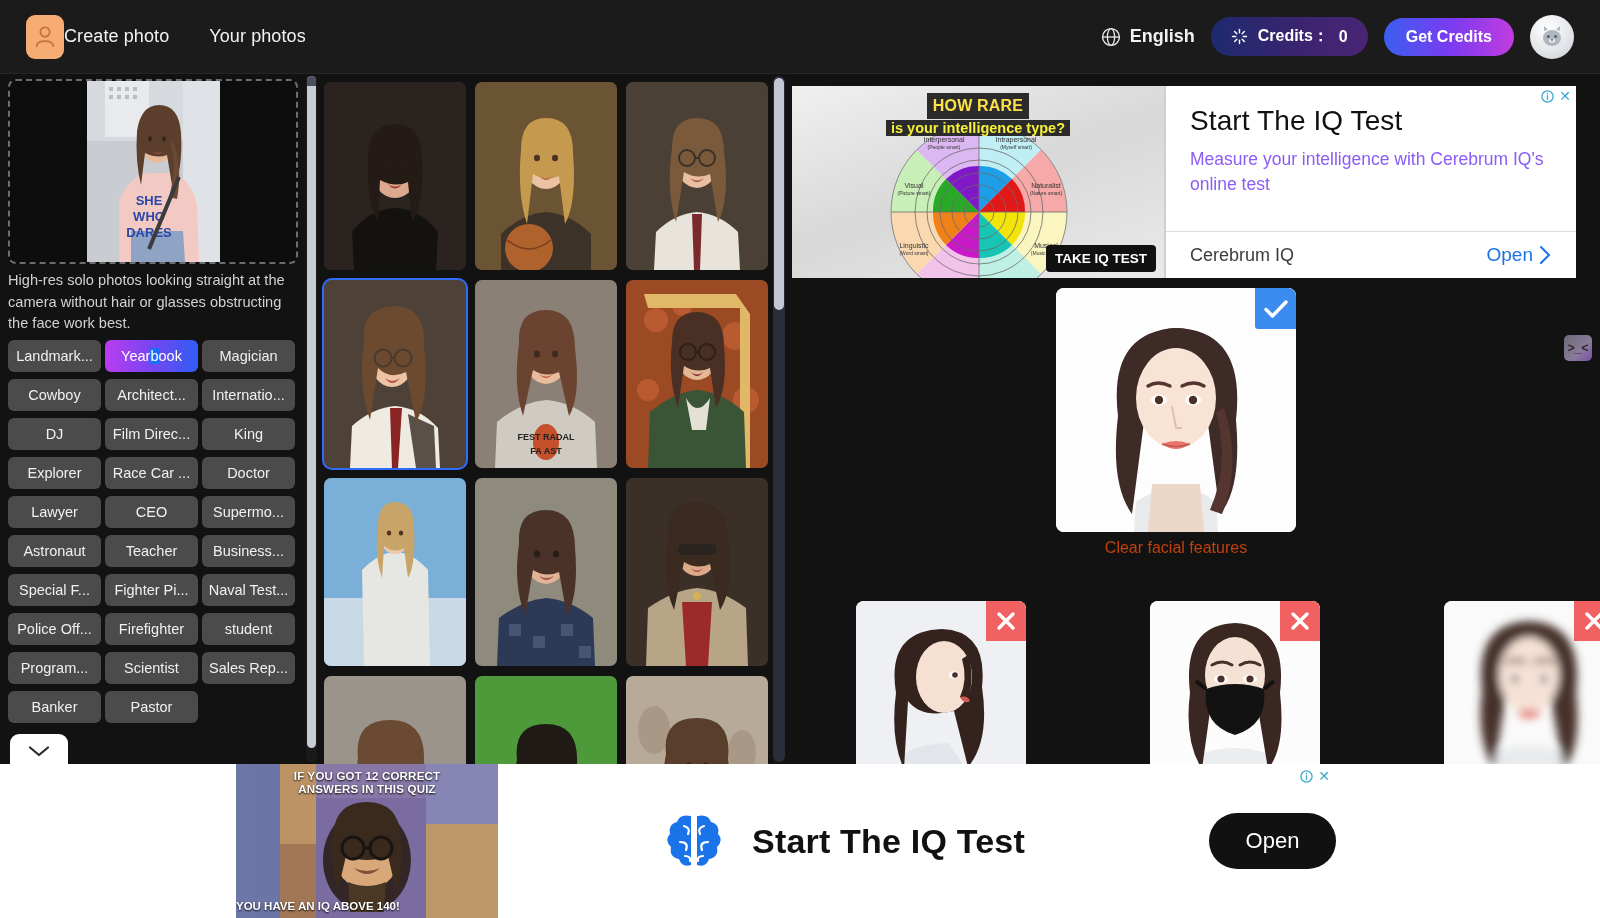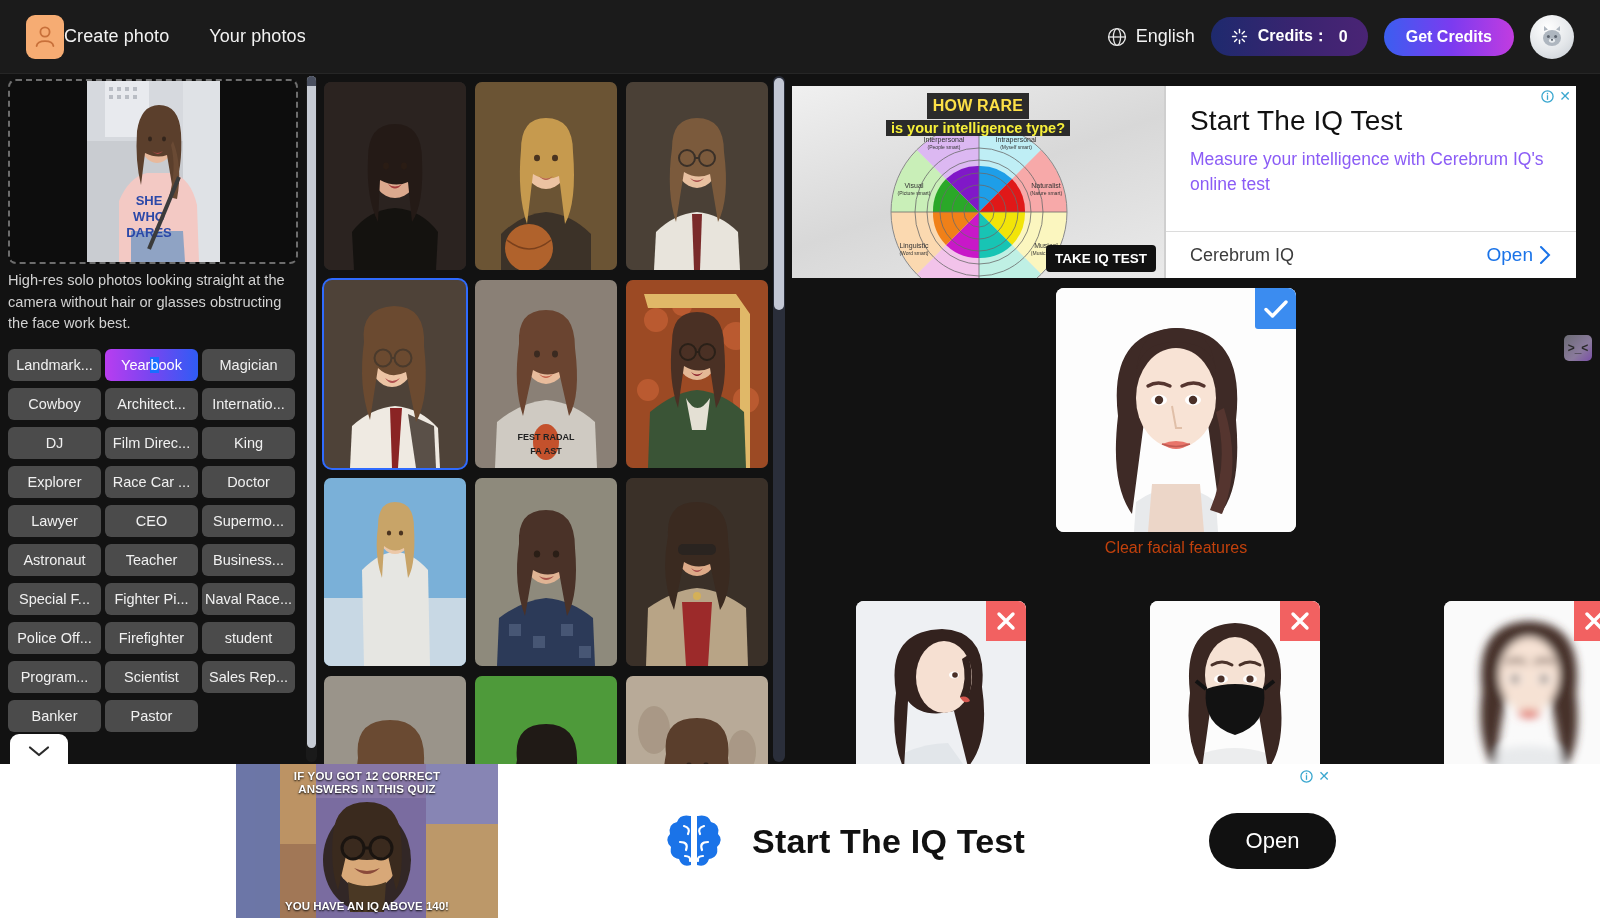--- a/index.html
+++ b/index.html
@@ -18,21 +18,21 @@
     border-bottom: 1px solid #262626;
   }
   .logo {
     width: 38px; height: 44px; border-radius: 9px; background: #f6ac73;
     display: flex; align-items: center; justify-content: center; flex: none;
   }
   .logo svg { display: block; }
   .nav { display: flex; align-items: center; gap: 40px; }
   .nav-item { color: #f2f2f2; font-size: 18px; letter-spacing: .1px; cursor: pointer; white-space: nowrap; }
   .header-right { margin-left: auto; display: flex; align-items: center; gap: 16px; }
-  .lang { display: flex; align-items: center; gap: 9px; color: #f2f2f2; font-size: 18px; cursor: pointer; }
+  .lang { display: flex; align-items: center; gap: 9px; color: #f2f2f2; font-size: 18px; cursor: pointer; font-weight: bold; }
   .globe { width: 20px; height: 20px; flex: none; }
   .credits-pill {
     display: flex; align-items: center; gap: 10px;
     background: linear-gradient(90deg, #1e2a6e 0%, #3a2470 55%, #4a2475 100%);
     border-radius: 999px; padding: 9px 20px; color: #fff; font-size: 16px;
     font-weight: bold; cursor: pointer; white-space: nowrap;
   }
   .spark { width: 17px; height: 17px; flex: none; }
   .get-credits {
     background: linear-gradient(90deg, #3b5ef0 0%, #7b3bf0 52%, #c23ce0 100%);
@@ -56,21 +56,21 @@
     border: 2px dashed #6d6d6d; border-radius: 8px; overflow: hidden;
     display: flex; align-items: center; justify-content: center; cursor: pointer;
     background: #0d0d0d;
   }
   .dropzone .thumb { width: 133px; height: 181px; position: relative; overflow: hidden; }
   .hint {
     position: absolute; left: 8px; top: 196px; width: 292px;
     color: #d2d2d2; font-size: 14.6px; line-height: 21.6px;
   }
   .chips {
-    position: absolute; left: 8px; top: 275px; width: 292px;
+    position: absolute; left: 8px; top: 266px; width: 292px;
     display: grid; grid-template-columns: repeat(3, 93px); gap: 7px 4px;
   }
   .chip {
     height: 32px; border-radius: 6px; background: #4b4b4b; color: #f0f0f0;
     font-size: 14.5px; display: flex; align-items: center; justify-content: center;
     overflow: hidden; white-space: nowrap; text-overflow: ellipsis; padding: 0 4px;
     cursor: pointer; user-select: none;
   }
   .chip.selected { background: linear-gradient(90deg, #b93df0 0%, #7a45f0 48%, #2f5cf5 100%); color: #fff; }
   .chip.selected .sel-hl { background: #1a6dff; color: #fff; }
@@ -215,21 +215,21 @@
     width: 200px; height: 56px; font-size: 22px; cursor: pointer;
     font-family: "Liberation Sans", sans-serif;
   }
   .ad-b-badges { position: absolute; right: 6px; top: 6px; display: flex; gap: 5px; align-items: center; }
   .ad-b-cap {
     position: absolute; left: 0; top: 6px; width: 100%; text-align: center;
     color: #fff; font-weight: bold; font-size: 11.5px; line-height: 13px;
     text-shadow: 0 1px 2px #000; letter-spacing: .2px;
   }
   .ad-b-cap2 {
-    position: absolute; left: 0; bottom: 6px; width: 100%; text-align: center;
+    position: absolute; left: 0; bottom: 6px; width: 100%; 
     color: #fff; font-weight: bold; font-size: 11.5px; text-shadow: 0 1px 2px #000;
   }
 
   
   .face-art { position: absolute; inset: 0; }
 </style>
 </head>
 <body>
 
 <div class="app">
@@ -339,21 +339,21 @@
       <div class="chip">Race Car ...</div>
       <div class="chip">Doctor</div>
       <div class="chip">Lawyer</div>
       <div class="chip">CEO</div>
       <div class="chip">Supermo...</div>
       <div class="chip">Astronaut</div>
       <div class="chip">Teacher</div>
       <div class="chip">Business...</div>
       <div class="chip">Special F...</div>
       <div class="chip">Fighter Pi...</div>
-      <div class="chip">Naval Race...</div>
+      <div class="chip">Naval Test...</div>
       <div class="chip">Police Off...</div>
       <div class="chip">Firefighter</div>
       <div class="chip">student</div>
       <div class="chip">Program...</div>
       <div class="chip">Scientist</div>
       <div class="chip">Sales Rep...</div>
       <div class="chip">Banker</div>
       <div class="chip">Pastor</div>
     </div>
 

